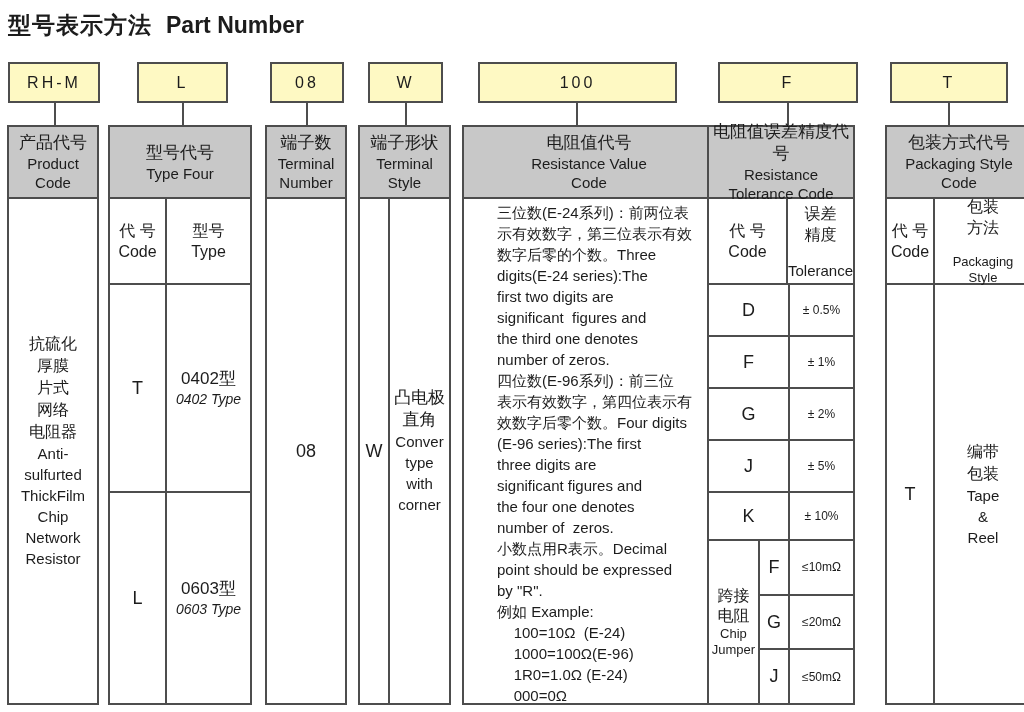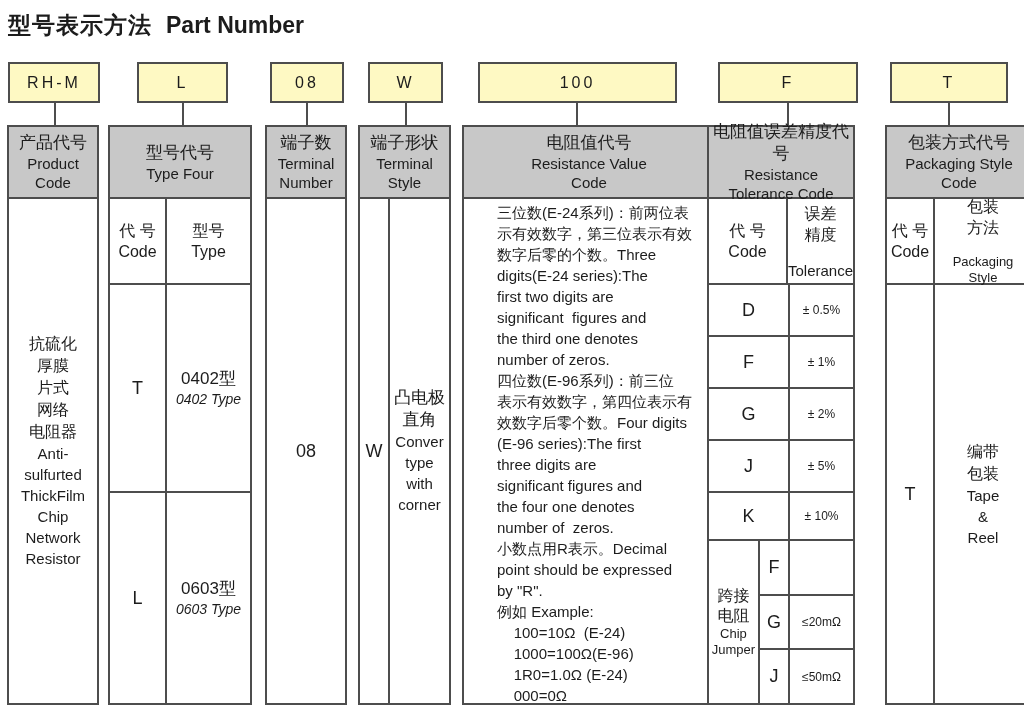--- a/index.html
+++ b/index.html
@@ -236,20 +236,21 @@
     <div class="row grow">
       <div class="cell-c br jumper-label" style="width:51px">
         <div class="pre zh">跨接
 电阻</div>
         <div class="pre en">Chip
 Jumper</div>
       </div>
       <div class="grow" style="display:flex;flex-direction:column">
         <div class="row grow bb">
           <div class="cell-c br code-cell" style="width:30px">F</div>
+          <div class="cell-c grow tol-val">≤10mΩ</div>
         </div>
         <div class="row grow bb">
           <div class="cell-c br code-cell" style="width:30px">G</div>
           <div class="cell-c grow tol-val">≤20mΩ</div>
         </div>
         <div class="row grow">
           <div class="cell-c br code-cell" style="width:30px">J</div>
           <div class="cell-c grow tol-val">≤50mΩ</div>
         </div>
       </div>

